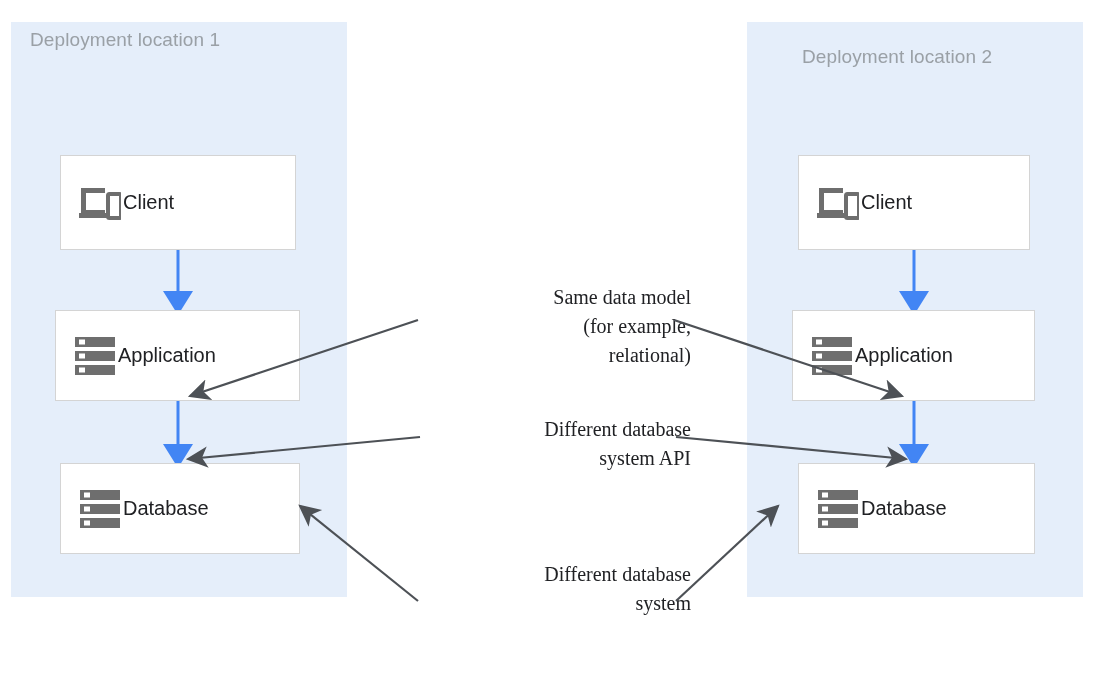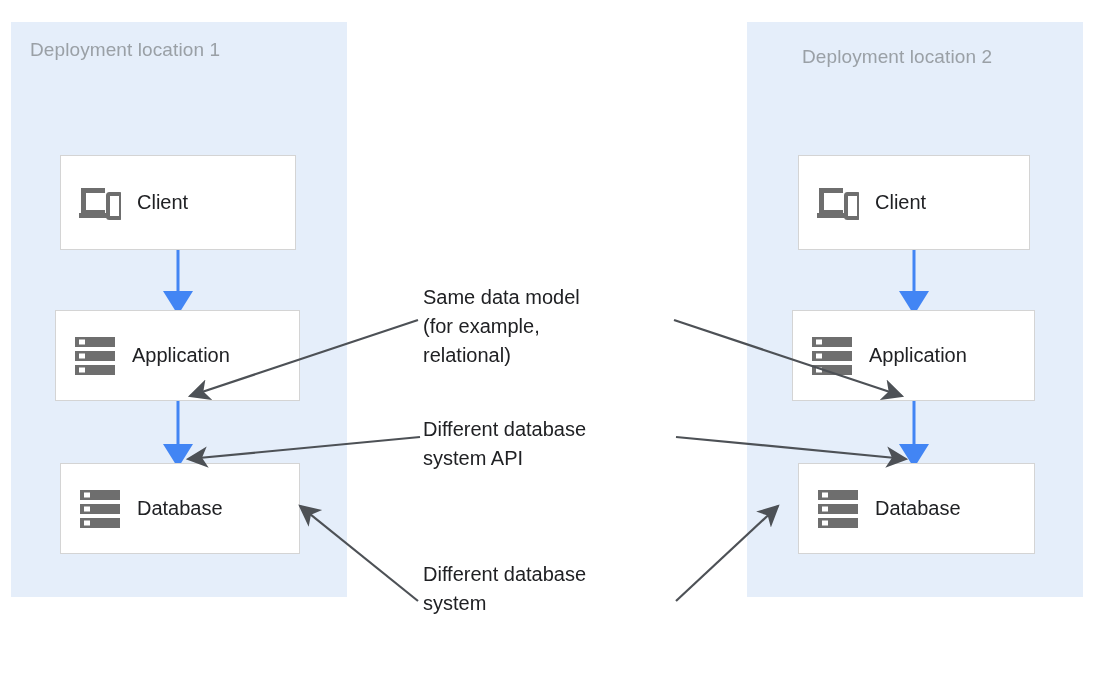--- a/index.html
+++ b/index.html
@@ -42,54 +42,54 @@
     margin-left: 16px;
     width: 46px;
     height: 44px;
     display: flex;
     align-items: center;
     justify-content: center;
   }
   .node .node-label {
     font-size: 20px;
     color: #202124;
-    margin-left: 14px;
     white-space: nowrap;
   }
   .svg-layer {
     position: absolute;
     left: 0;
     top: 0;
     width: 1106px;
     height: 684px;
     z-index: 2;
     pointer-events: none;
   }
   .svg-layer.top {
     z-index: 5;
   }
   .ann {
     position: absolute;
-    text-align: left;
+    text-align: right;
     font-size: 20px;
     line-height: 29px;
     color: #202124;
     z-index: 4;
     white-space: pre-line;
+    font-family: Liberation Serif, serif;
   }
 </style>
 </head>
 <body>
 
 <div id="canvas">
 
   <div class="zone" style="left:11px; top:22px; width:336px; height:575px;"></div>
   <div class="zone" style="left:747px; top:22px; width:336px; height:575px;"></div>
 
-  <div class="zone-title" style="left:30px; top:39px;">Deployment location 1</div>
+  <div class="zone-title" style="left:30px; top:29px;">Deployment location 1</div>
   <div class="zone-title" style="left:766px; top:46px;margin-left:36px;">Deployment location 2</div>
 
   <svg class="svg-layer" viewBox="0 0 1106 684" xmlns="http://www.w3.org/2000/svg">
     <defs>
       <marker id="blueHead" markerWidth="10" markerHeight="10" refX="4" refY="5" orient="auto" markerUnits="strokeWidth">
         <path d="M0,0 L8,5 L0,10 z" fill="#4285f4"></path>
       </marker>
     </defs>
 
     <line x1="178" y1="250" x2="178" y2="303" stroke="#4285f4" stroke-width="3" marker-end="url(#blueHead)"></line>

